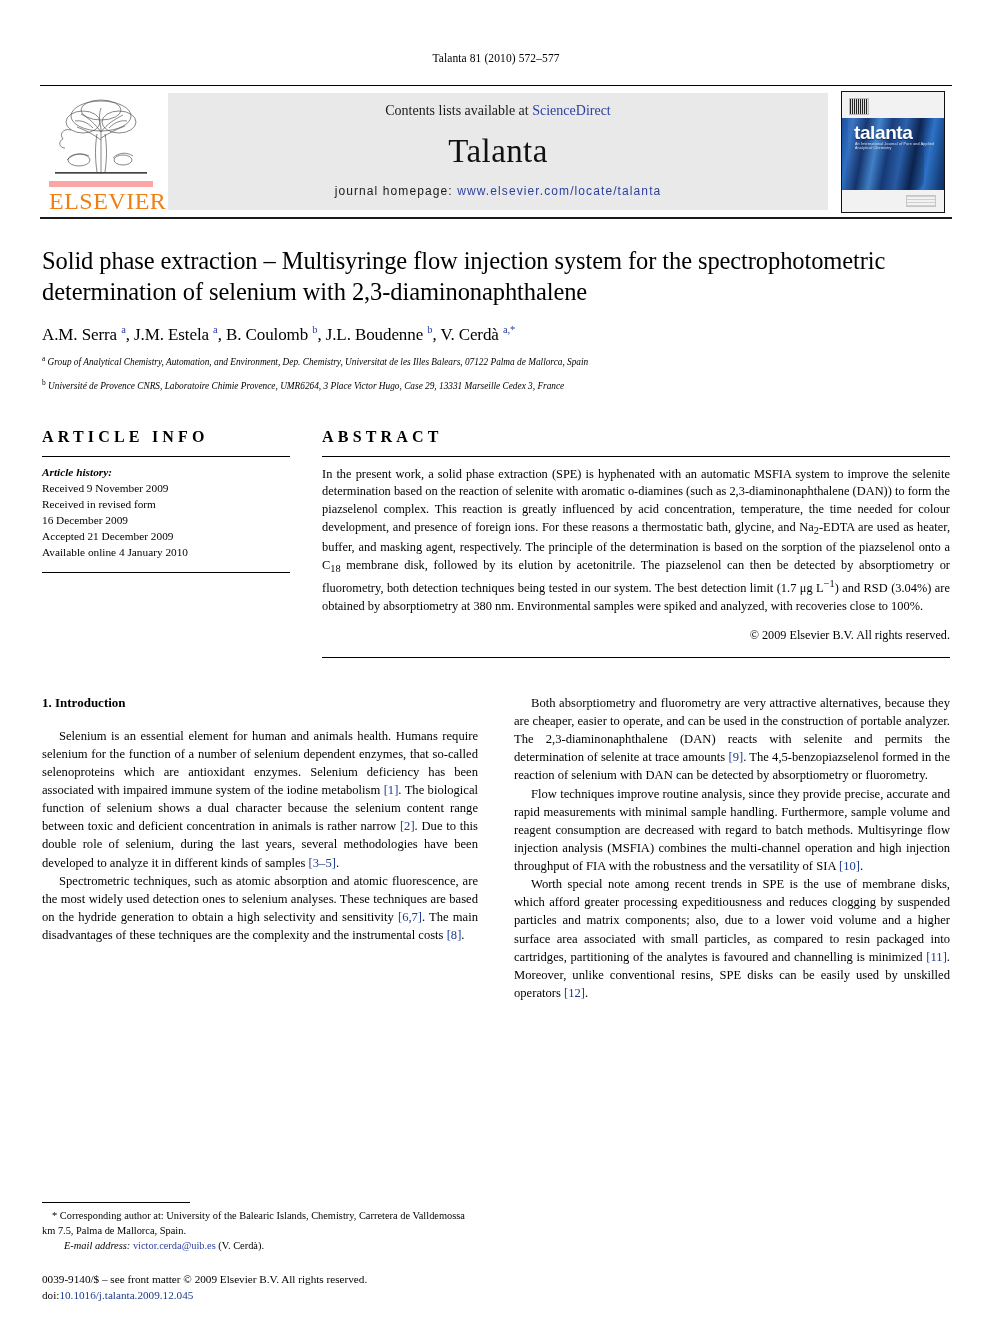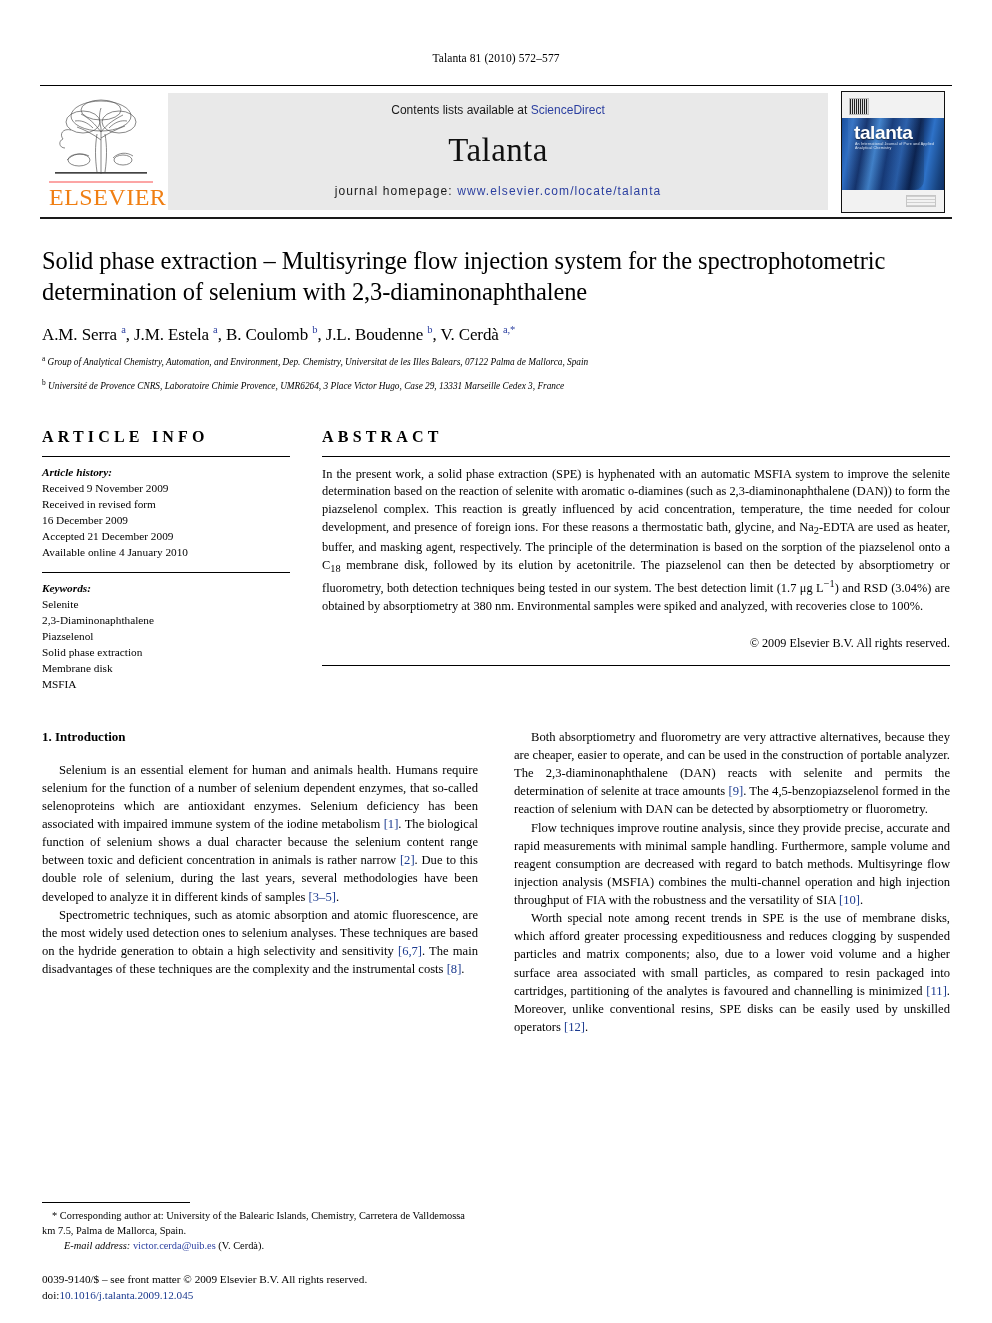--- a/index.html
+++ b/index.html
@@ -44,39 +44,39 @@
     padding-top: 8px;
   }
   .elsevier-tree { width: 104px; height: 86px; }
   .elsevier-word {
     font-family: "Liberation Serif", serif;
     color: #F07F13;
     font-size: 24px;
     letter-spacing: 0.5px;
     line-height: 1;
     margin-top: 1px;
-    border-top: 2px solid #fca5a5;
+    border-top: 6px solid #fca5a5;
     padding-top: 2px;
     width: 104px;
     text-align: center;
   }
 
   .header-center {
     flex: 1 1 auto;
     background: #e9e9e9;
     margin: 7px 6px 7px 6px;
     display: flex;
     flex-direction: column;
     align-items: center;
     justify-content: space-between;
     padding: 10px 0 12px 0;
   }
   .contents-line {
-    font-family: Liberation Sans, sans-serif;
-    font-size: 12px;
+    font-family: Liberation Serif, serif;
+    font-size: 14px;
     color: #1a1a1a;
   }
   .contents-line .sd-link { color: #2b3fa0; }
   .journal-name {
     font-family: "Liberation Serif", serif;
     font-size: 33px;
     color: #111;
     letter-spacing: 0.4px;
     line-height: 1;
   }
@@ -199,21 +199,21 @@
   .kw-item { }
 
   .abs-body {
     padding-top: 9px;
     font-size: 12.4px;
     line-height: 1.435;
     text-align: justify;
     hyphens: auto;
   }
   .abs-copy {
-    margin-top: 20px;
+    margin-top: 12px;
     text-align: right;
     font-size: 12.2px;
   }
   .bottom-rule { margin-top: 14px; border-top: 1.1px solid #000; }
 
   
   .body-cols {
     margin: 36px 42px 0 42px;
     display: flex;
     gap: 36px;
@@ -322,31 +322,20 @@
         <div class="info-label">Article history:</div>
         <div>
             <div>Received 9 November 2009</div>
             <div>Received in revised form</div>
             <div>16 December 2009</div>
             <div>Accepted 21 December 2009</div>
             <div>Available online 4 January 2010</div>
           </div>
       </div>
       <div class="rule info-block-2" style="padding-top:0"></div>
-      <div class="info-body">
-        <div class="info-label">Keywords:</div>
-        <div>
-            <div class="kw-item">Selenite</div>
-            <div class="kw-item">2,3-Diaminonaphthalene</div>
-            <div class="kw-item">Piazselenol</div>
-            <div class="kw-item">Solid phase extraction</div>
-            <div class="kw-item">Membrane disk</div>
-            <div class="kw-item">MSFIA</div>
-          </div>
-      </div>
     </div>
 
     <div class="col-spacer"></div>
 
     <div class="col-abstract">
       <div class="sec-head">ABSTRACT</div>
       <div class="rule"></div>
       <div class="abs-body">In the present work, a solid phase extraction (SPE) is hyphenated with an automatic MSFIA system to improve the selenite determination based on the reaction of selenite with aromatic o-diamines (such as 2,3-diaminonaphthalene (DAN)) to form the piazselenol complex. This reaction is greatly influenced by acid concentration, temperature, the time needed for colour development, and presence of foreign ions. For these reasons a thermostatic bath, glycine, and Na<sub>2</sub>-EDTA are used as heater, buffer, and masking agent, respectively. The principle of the determination is based on the sorption of the piazselenol onto a C<sub>18</sub> membrane disk, followed by its elution by acetonitrile. The piazselenol can then be detected by absorptiometry or fluorometry, both detection techniques being tested in our system. The best detection limit (1.7 μg L<sup>−1</sup>) and RSD (3.04%) are obtained by absorptiometry at 380 nm. Environmental samples were spiked and analyzed, with recoveries close to 100%.</div>
       <div class="abs-copy">© 2009 Elsevier B.V. All rights reserved.</div>
       <div class="bottom-rule"></div>

